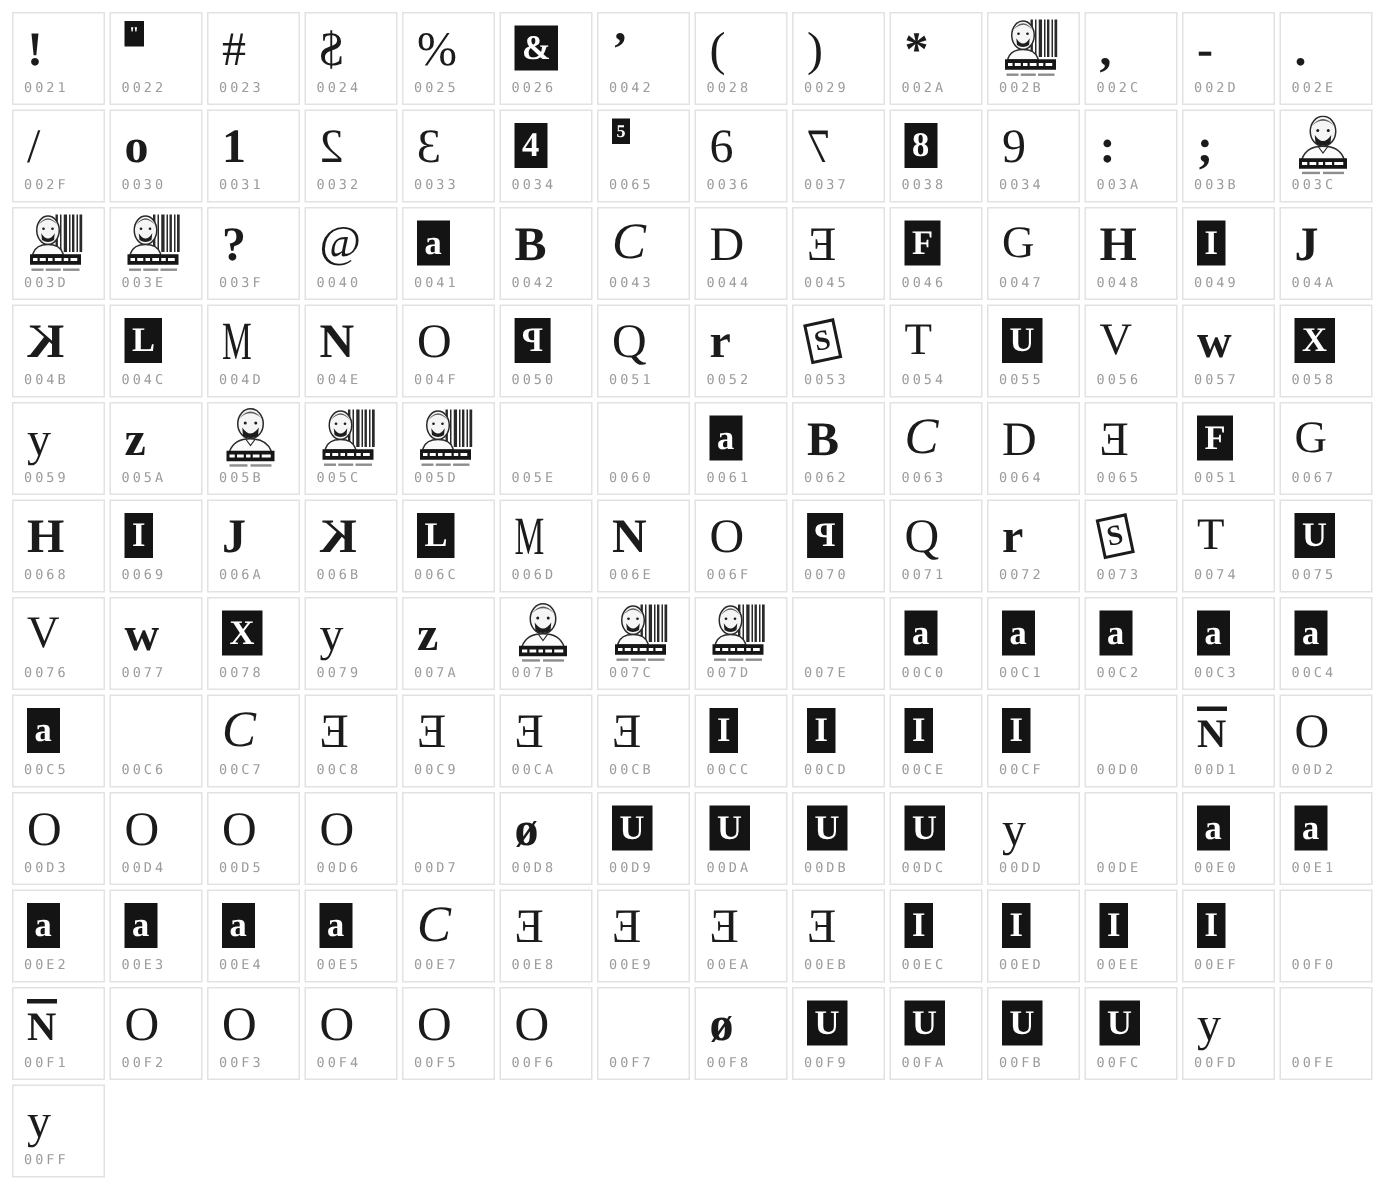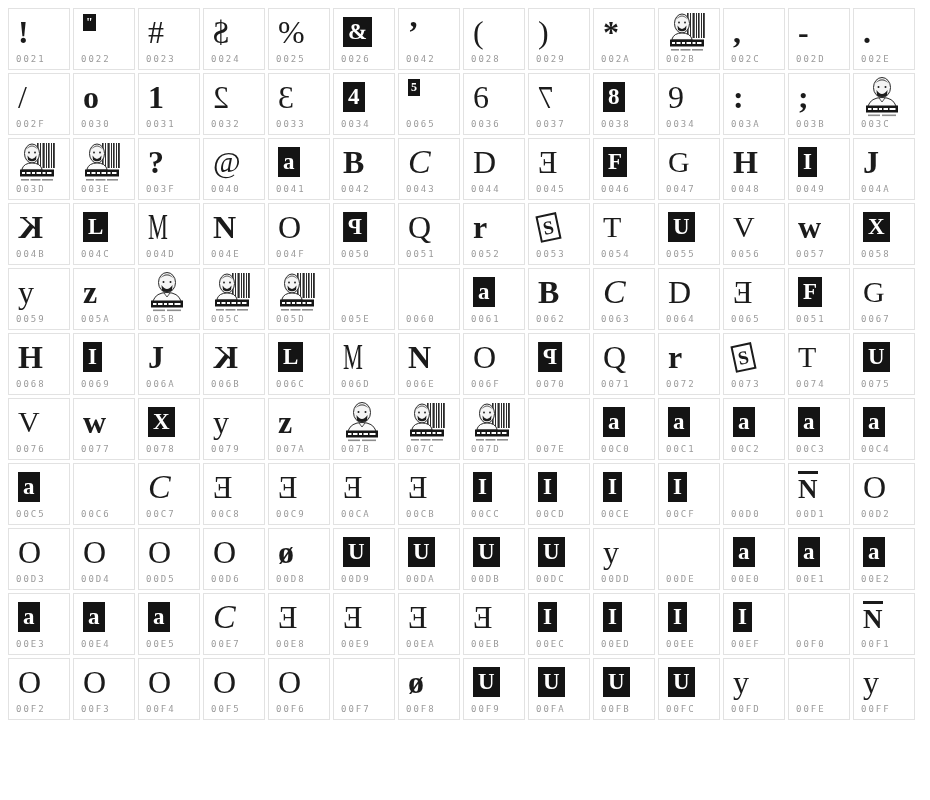--- a/index.html
+++ b/index.html
@@ -1008,20 +1008,24 @@
       </div>
       <div class="code">00D5</div>
     </div>
     <div class="cell">
       <div class="glyph-wrap">
         <span class="glyph s-plain">O</span>
       </div>
       <div class="code">00D6</div>
     </div>
     <div class="cell">
+      <div class="glyph-wrap"></div>
+      <div class="code">00D7</div>
+    </div>
+    <div class="cell">
       <div class="glyph-wrap">
         <span class="glyph s-bold">ø</span>
       </div>
       <div class="code">00D8</div>
     </div>
     <div class="cell">
       <div class="glyph-wrap">
         <span class="glyph s-box">U</span>
       </div>
       <div class="code">00D9</div>

